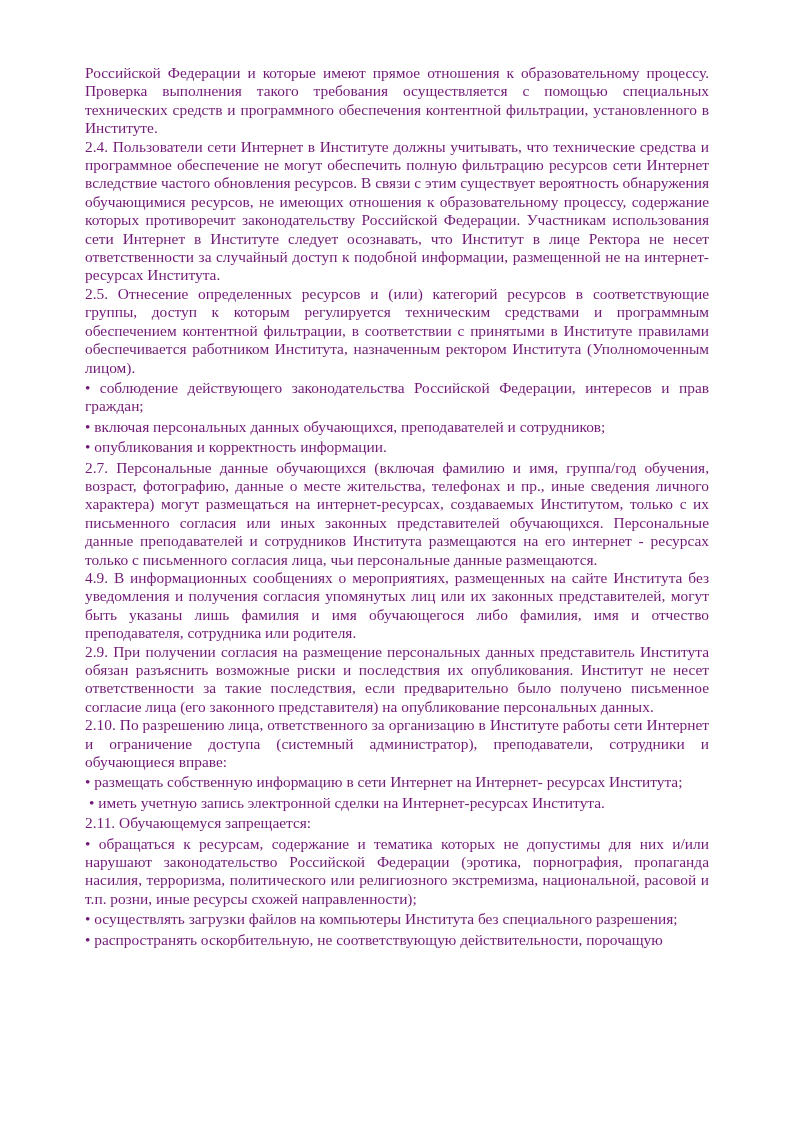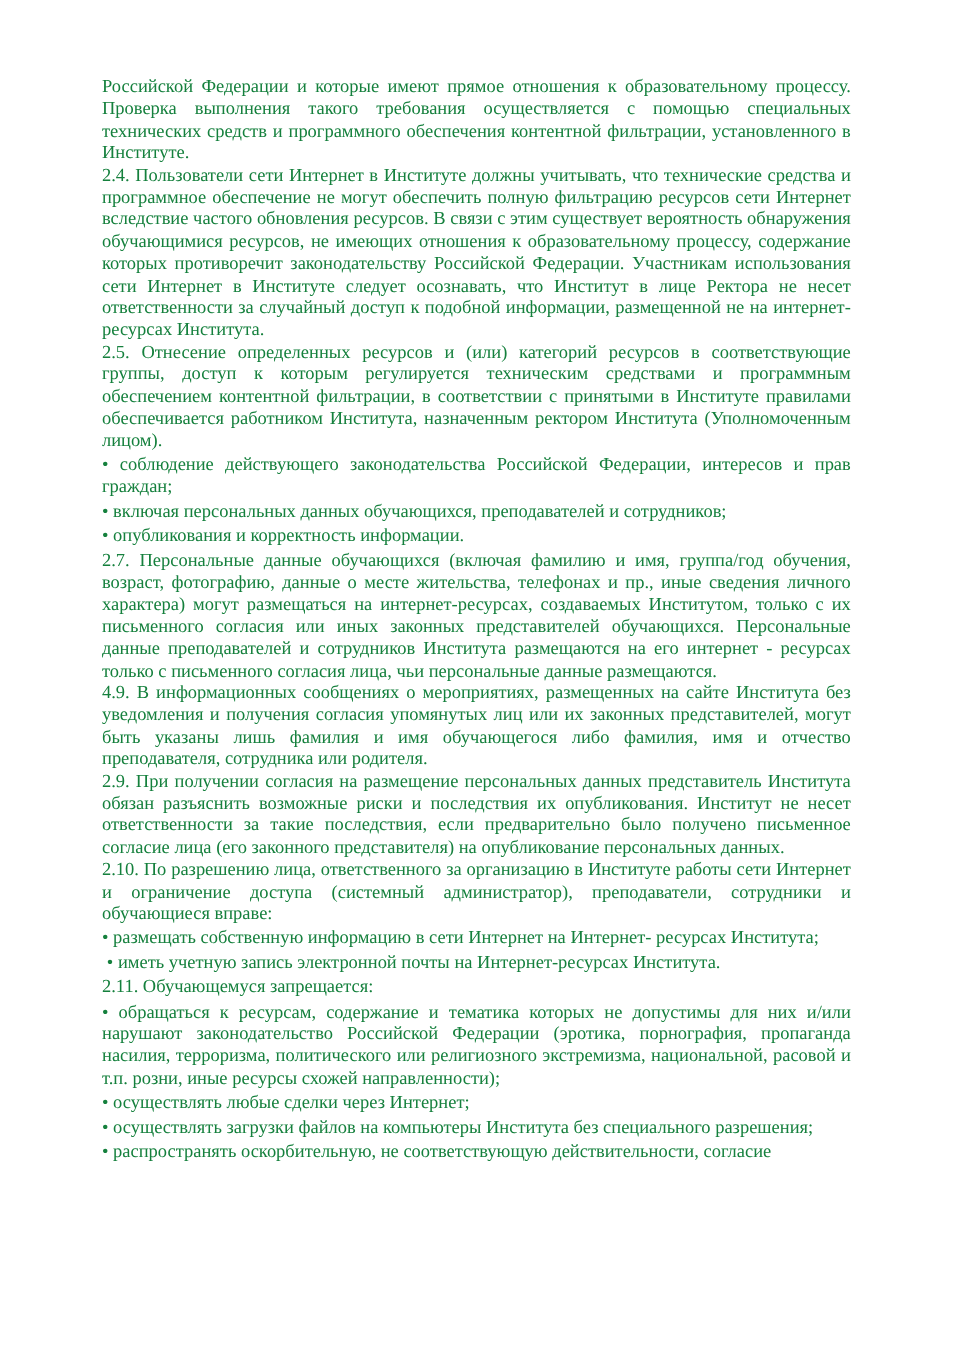--- a/index.html
+++ b/index.html
@@ -14,21 +14,21 @@
       overflow: hidden;
     }
     .page {
       position: absolute;
       left: 85px;
       top: 64px;
       width: 624px;
       font-family: "Liberation Serif", "DejaVu Serif", serif;
       font-size: 15.4px;
       line-height: 18.4px;
-      color: #15803d;
+      color: #701a75;
     }
     .p {
       margin: 0;
       text-align: justify;
       text-align-last: left;
     }
     .bullet {
       margin: 2px 0 2px 0;
       text-align: justify;
       text-align-last: left;
@@ -65,34 +65,30 @@
   <p class="p">4.9. В информационных сообщениях о мероприятиях, размещенных на сайте Института без уведомления и получения согласия упомянутых лиц или их законных представителей, могут быть указаны лишь фамилия и имя обучающегося либо фамилия, имя и отчество преподавателя, сотрудника или родителя.</p>
   <p class="p">2.9. При получении согласия на размещение персональных данных представитель Института обязан разъяснить возможные риски и последствия их опубликования. Институт не несет ответственности за такие последствия, если предварительно было получено письменное согласие лица (его законного представителя) на опубликование персональных данных.</p>
   <p class="p">2.10. По разрешению лица, ответственного за организацию в Институте работы сети Интернет и ограничение доступа (системный администратор), преподаватели, сотрудники и обучающиеся вправе:</p>
 
   <p class="bullet">
     <span class="bullet-mark">•</span>
     <span>размещать собственную информацию в сети Интернет на Интернет- ресурсах Института;</span>
   </p>
   <p class="bullet lead-space">
     <span class="bullet-mark">•</span>
-    <span>иметь учетную запись электронной почты на Интернет-ресурсах Института.</span>
+    <span>иметь учетную запись электронной сделки на Интернет-ресурсах Института.</span>
   </p>
 
   <p class="p">2.11. Обучающемуся запрещается:</p>
 
   <p class="bullet">
     <span class="bullet-mark">•</span>
     <span>обращаться к ресурсам, содержание и тематика которых не допустимы для них и/или нарушают законодательство Российской Федерации (эротика, порнография, пропаганда насилия, терроризма, политического или религиозного экстремизма, национальной, расовой и т.п. розни, иные ресурсы схожей направленности);</span>
   </p>
   <p class="bullet">
     <span class="bullet-mark">•</span>
-    <span>осуществлять любые сделки через Интернет;</span>
-  </p>
-  <p class="bullet">
-    <span class="bullet-mark">•</span>
     <span>осуществлять загрузки файлов на компьютеры Института без специального разрешения;</span>
   </p>
   <p class="bullet">
     <span class="bullet-mark">•</span>
-    <span>распространять оскорбительную, не соответствующую действительности, согласие</span>
+    <span>распространять оскорбительную, не соответствующую действительности, порочащую</span>
   </p>
 </div>
 
 </body></html>

